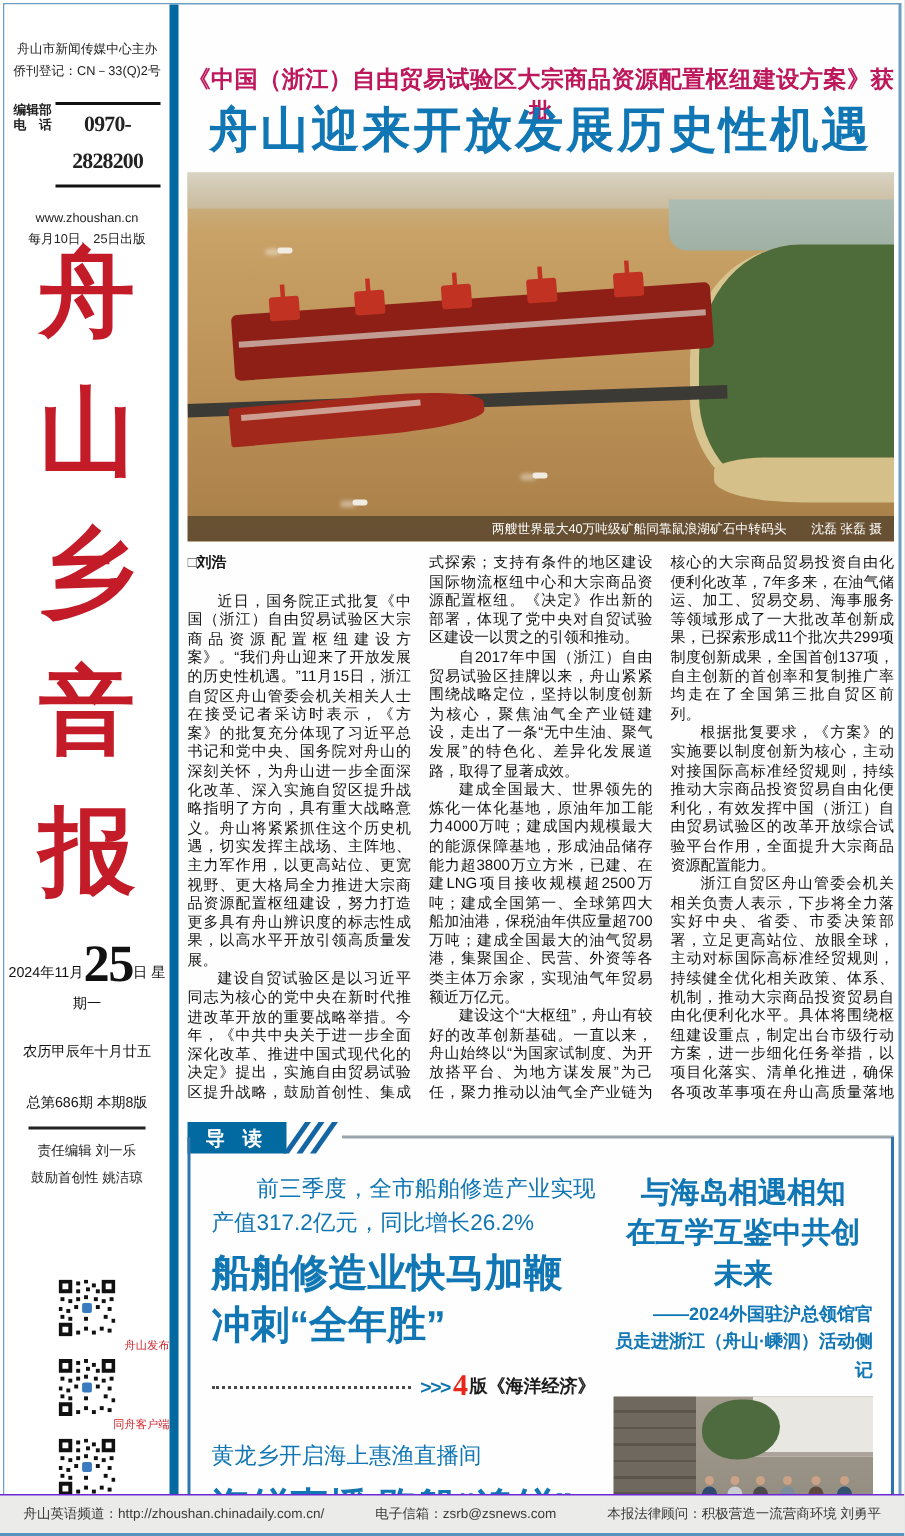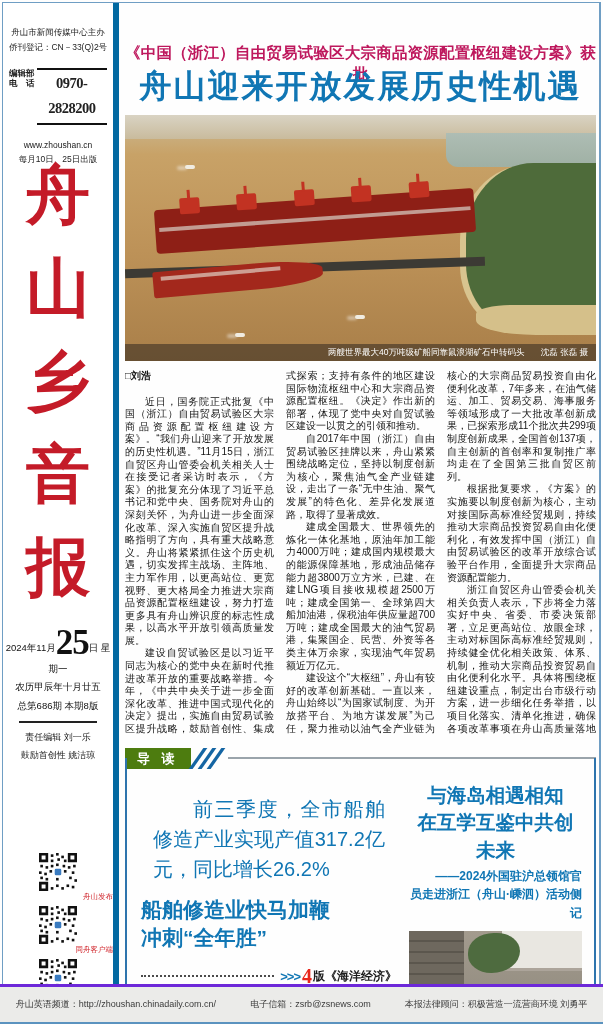--- a/index.html
+++ b/index.html
@@ -12,21 +12,21 @@
   .sidebar{position:absolute;left:3px;top:3px;width:116px;height:998px;border-right:6px solid #0369a1;background:#fff;}
   .side-info{position:absolute;top:22px;left:0;right:0;text-align:center;font-size:8.5px;line-height:1.75;color:#222;}
   .phone-row{display:flex;justify-content:center;align-items:flex-start;margin:13px 6px;}
   .phone-label{font-size:8.5px;font-weight:bold;line-height:1.25;text-align:center;margin-right:2px;white-space:pre;}
   .phone-num{font-family:"Liberation Serif",serif;font-weight:bold;font-size:14.5px;letter-spacing:-.5px;
              border-top:2px solid #111;border-bottom:2px solid #111;padding:1px 1px;}
   .masthead{position:absolute;top:146px;left:0;right:0;text-align:center;}
   .masthead .mh-char{font-family:"Liberation Serif",serif;font-weight:bold;font-size:64px;line-height:93px;color:#c41b28;}
   .side-date{position:absolute;top:620px;left:0;right:0;text-align:center;font-size:9.5px;color:#111;}
   .side-date .day{font-family:"Liberation Serif",serif;font-size:35px;font-weight:bold;vertical-align:-3px;letter-spacing:-1px;}
-  .side-date .sub{display:block;margin-top:3px;line-height:1.7;}
+  .side-date .sub{display:block;margin-top:18px;line-height:1.7;}
   .side-rule{width:78px;margin:7px auto 6px;border-top:2px solid #222;}
   .credits{text-align:center;font-size:9px;line-height:1.95;color:#222;}
   .qrs{position:absolute;top:850px;left:0;right:0;text-align:right;}
   .qr-item{margin-bottom:5px;}
   .qr-item svg{width:38px;height:38px;display:block;margin:0 auto;}
   .qr-cap{font-size:7.5px;color:#d0252b;margin-top:1px;line-height:1.2;}
 
   
   .main{position:absolute;left:123px;top:3px;width:475px;height:998px;}
   .kicker{position:absolute;top:40px;left:0;right:0;text-align:center;color:#be185d;font-weight:bold;font-size:15.5px;letter-spacing:.2px;}
@@ -52,50 +52,50 @@
   .ph-caption .credit{margin-left:14px;}
 
   
   .article{position:absolute;top:367px;left:2px;right:2px;height:368px;overflow:hidden;
            column-count:3;column-gap:12px;font-size:10px;line-height:12.6px;text-align:justify;color:#141414;}
   .article .byline{font-weight:bold;margin:0 0 13px 0;font-family:Liberation Serif, serif;}
   .article p{margin:0;text-indent:2em;}
 
   
   .guide-row{position:absolute;top:744px;left:2px;right:2px;height:22px;display:flex;align-items:center;}
-  .guide-box{background:#4d7c0f;color:#fff;font-weight:bold;font-size:13px;line-height:21px;padding:0 12px;letter-spacing:4px;}
+  .guide-box{background:#0369a1;color:#fff;font-weight:bold;font-size:13px;line-height:21px;padding:0 12px;letter-spacing:4px;}
   .guide-stripe{width:4px;height:21px;background:#1465a3;transform:skewX(-35deg);margin-left:5px;}
   .guide-line{flex:1;height:2px;background:#9aa4ab;margin-left:10px;}
 
   
   .teaser-box{position:absolute;top:755px;left:2px;right:2px;height:245px;border:2px solid #2e74ad;border-top:none;
               display:flex;padding:24px 12px 6px 14px;gap:12px;}
   .t-left{flex:0 0 256px;}
   .t-right{flex:1;}
-  .t-kicker{color:#1076b4;font-size:20px;line-height:1.5;text-align:justify;text-indent:2em;margin:12px;}
-  .t-head{color:#1076b4;font-weight:bold;font-size:21px;line-height:1.35;margin-top:4px;}
+  .t-kicker{color:#1076b4;font-size:15px;line-height:1.5;text-align:justify;text-indent:2em;margin:0;}
+  .t-head{color:#1076b4;font-weight:bold;font-size:26px;line-height:1.35;margin-top:4px;}
   .leader{display:flex;align-items:center;margin-top:12px;}
   .dots{flex:1;border-bottom:2px dotted #4a4a4a;height:2px;margin-right:6px;}
   .arrows{color:#1076b4;font-weight:bold;font-size:13px;letter-spacing:-1px;margin-right:2px;}
   .pg{color:#e8261c;font-weight:bold;font-size:20px;font-family:"Liberation Serif",serif;margin-right:1px;}
   .unit,.section{color:#1c1c1c;font-weight:bold;font-size:12px;}
   .t2{margin-top:24px;}
   .tr-head{color:#1076b4;font-weight:bold;font-size:19.5px;line-height:1.4;text-align:center;}
   .tr-sub{color:#1076b4;font-size:12px;line-height:1.55;text-align:right;margin-top:3px;font-weight:bold;}
   
   .t-photo{position:relative;margin-top:8px;height:96px;overflow:hidden;background:linear-gradient(180deg,#a39b8e,#8e887c);}
   .tp-wall{position:absolute;left:0;top:0;width:32%;height:100%;background:repeating-linear-gradient(180deg,#6e685e 0 9px,#5b564d 9px 11px);}
   .tp-bldg{position:absolute;right:0;top:0;width:46%;height:42%;background:#e9e7e1;border-bottom:3px solid #aca49a;}
   .tp-tree{position:absolute;left:34%;top:2%;width:30%;height:42%;background:#4e6b3f;border-radius:50% 45% 55% 45%;}
   .tp-ground{position:absolute;bottom:0;left:0;right:0;height:16%;background:#b2a996;}
   .person{position:absolute;bottom:10%;width:10px;height:26px;border-radius:5px 5px 2px 2px;}
   .person:before{content:"";position:absolute;top:-7px;left:2px;width:6px;height:6px;border-radius:50%;background:#caa285;}
 
   
-  .footer{position:absolute;left:0;right:0;bottom:0;height:40px;background:#ebebe9;border-top:3px solid #6d28d9;border-bottom:2px solid #5b93bf;
+  .footer{position:absolute;left:0;right:0;bottom:0;height:28px;background:#ebebe9;border-top:1px solid #6d28d9;border-bottom:2px solid #5b93bf;
           display:flex;justify-content:center;align-items:center;gap:34px;font-size:9px;color:#3a3a3a;}
 </style>
 </head>
 <body>
 
 <div class="page">
   <div class="frame"></div>
 
   <svg width="0" height="0" style="position:absolute">
     <defs>

